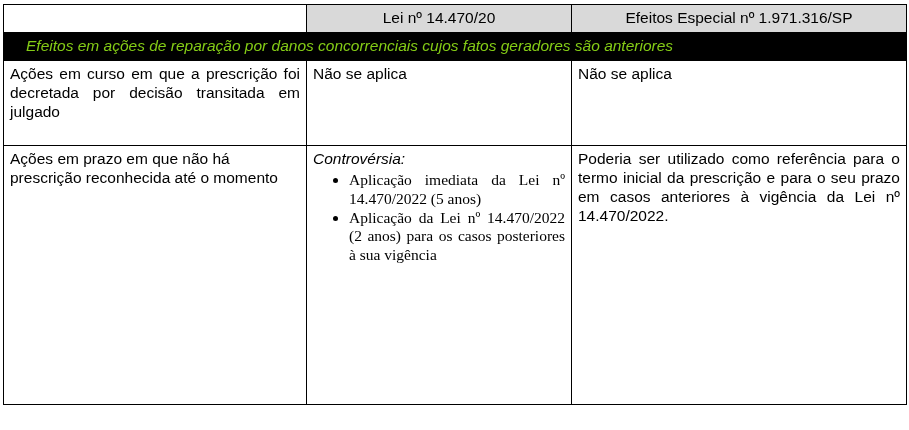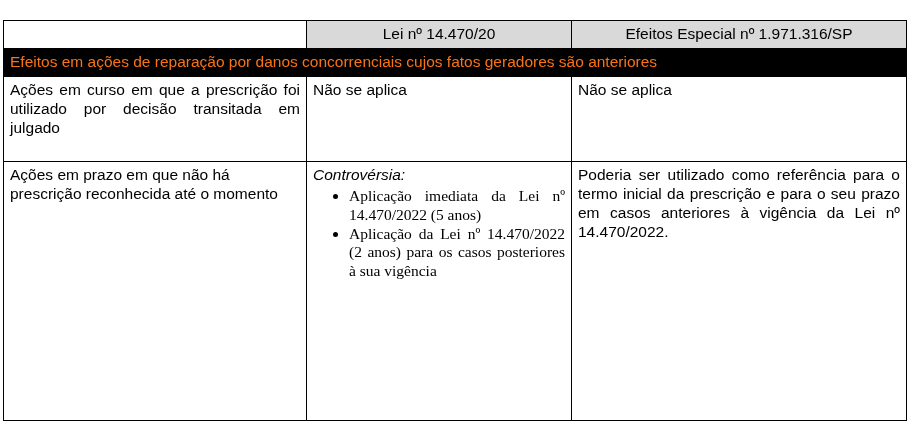--- a/index.html
+++ b/index.html
@@ -15,21 +15,21 @@
     position: relative;
     width: 909px;
     height: 430px;
     overflow: hidden;
     background: #ffffff;
   }
   table.comp {
     border-collapse: collapse;
     table-layout: fixed;
     width: 903px;
-    margin: 20px 0 0 3px;
+    margin: 4px 0 0 3px;
     font-size: 15.5px;
   }
   table.comp col.c0 { width: 303px; }
   table.comp col.c1 { width: 265px; }
   table.comp col.c2 { width: 335px; }
 
   table.comp td {
     border: 1px solid #000000;
     vertical-align: top;
     padding: 4px 6px 4px 6px;
@@ -42,26 +42,27 @@
   td.hdr {
     background: #d9d9d9;
     text-align: center;
     font-size: 15.5px;
     padding: 3px 4px;
     vertical-align: middle;
     white-space: nowrap;
   }
   tr.banner td {
     background: #000000;
-    color: #f97316;
+    color: #84cc16;
     border: 1px solid #000000;
-    padding: 4px 6px;
+    padding: 4px 22px;
     font-size: 15.5px;
     text-align: left;
     vertical-align: middle;
+    font-style: italic;
   }
   .just {
     text-align: justify;
     text-justify: inter-word;
   }
   td.body {
     height: 76px;
   }
   td.body2 {
     height: 250px;
@@ -99,21 +100,21 @@
     <tbody>
       <tr>
         <td class="blank"></td>
         <td class="hdr">Lei nº 14.470/20</td>
         <td class="hdr">Efeitos Especial nº 1.971.316/SP</td>
       </tr>
       <tr class="banner">
         <td colspan="3">Efeitos em ações de reparação por danos concorrenciais cujos fatos geradores são anteriores</td>
       </tr>
       <tr>
-        <td class="body just">Ações em curso em que a prescrição foi utilizado por decisão transitada em julgado</td>
+        <td class="body just">Ações em curso em que a prescrição foi decretada por decisão transitada em julgado</td>
         <td class="body">Não se aplica</td>
         <td class="body">Não se aplica</td>
       </tr>
       <tr>
         <td class="body2">Ações em prazo em que não há prescrição reconhecida até o momento</td>
         <td class="body2">
           <div class="lead">Controvérsia:</div>
           <ul class="bul">
             <li>Aplicação imediata da Lei nº 14.470/2022 (5 anos)</li>
             <li>Aplicação da Lei nº 14.470/2022 (2 anos) para os casos posteriores à sua vigência</li>

